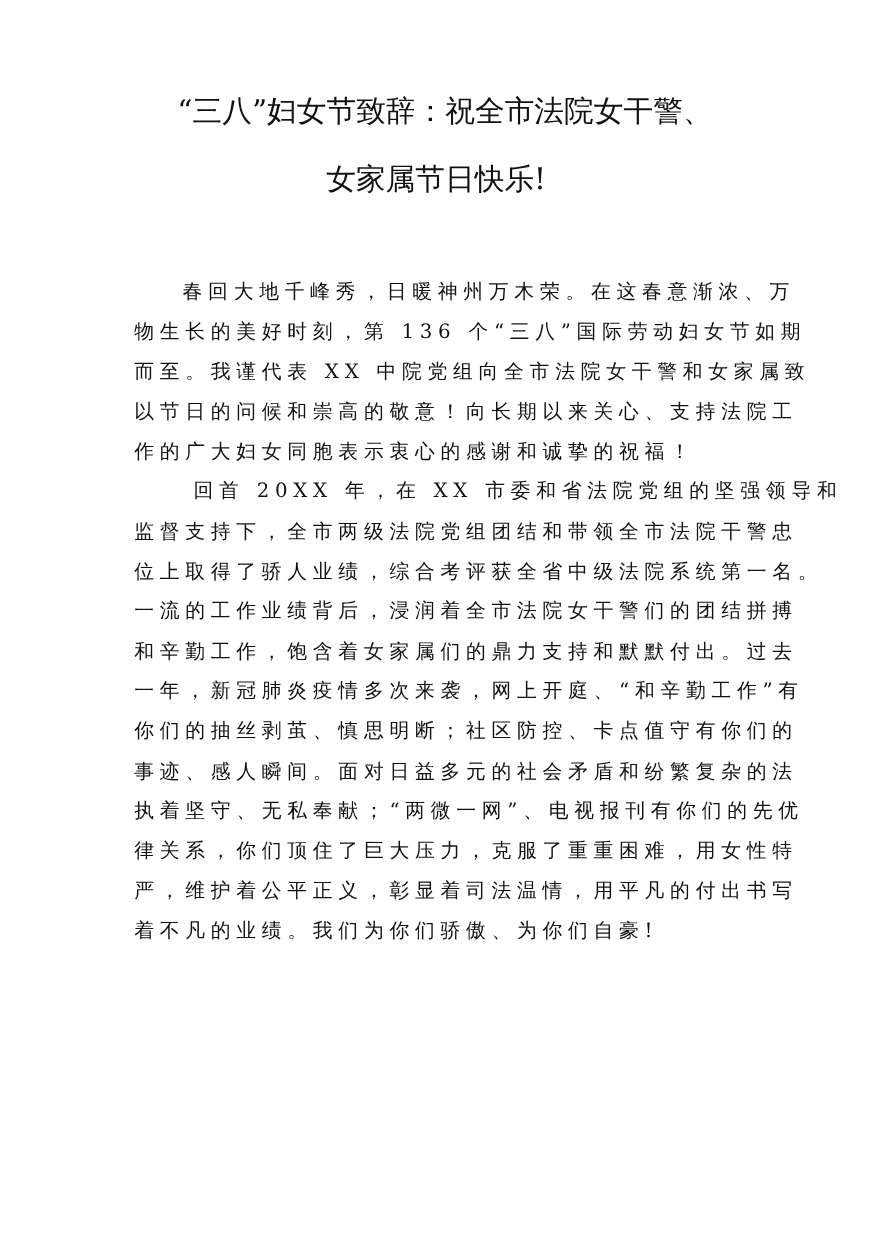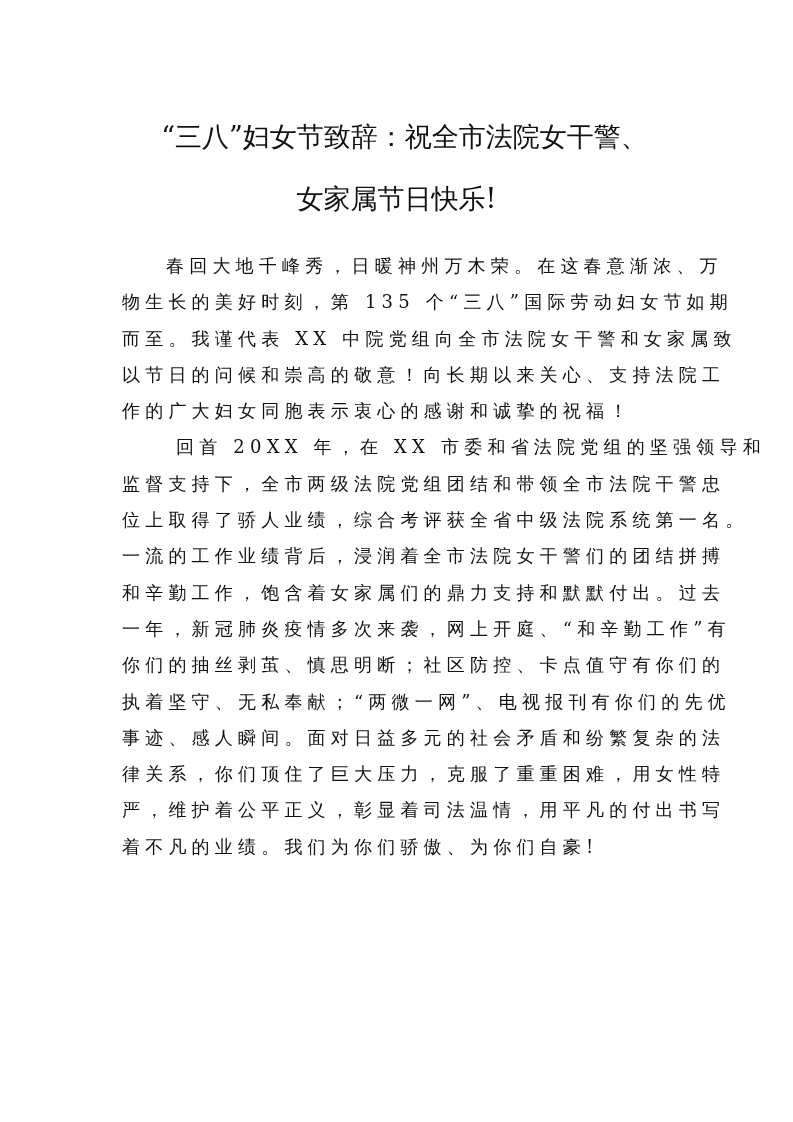--- a/index.html
+++ b/index.html
@@ -24,21 +24,21 @@
   }
   .title-line {
     font-size: 27px;
     line-height: 40px;
     height: 40px;
     margin-bottom: 22px;
     white-space: nowrap;
     font-weight: normal;
     letter-spacing: 0px;
   }
-  .title-line.l1 { padding-left: 16px; margin-top: 35px; }
+  .title-line.l1 { padding-left: 16px; }
   .body-block {
     position: absolute;
     left: 122px;
     top: 248px;
     width: 550px;
   }
   .line {
     height: 36.3px;
     line-height: 36.3px;
     font-size: 18px;
@@ -61,34 +61,34 @@
 
 <div class="title-block">
   <div class="title-line l1">“三八”妇女节致辞：祝全市法院女干警、</div>
   <div class="title-line l2">女家属节日快乐!</div>
 </div>
 
 <div class="body-block">
 
   <div>
     <div class="line full indent1">春回大地千峰秀，日暖神州万木荣。在这春意渐浓、万</div>
-    <div class="line full">物生长的美好时刻，第 135 个“三八”国际劳动妇女节如期</div>
+    <div class="line full">物生长的美好时刻，第 136 个“三八”国际劳动妇女节如期</div>
     <div class="line full">而至。我谨代表 XX 中院党组向全市法院女干警和女家属致</div>
     <div class="line full">以节日的问候和崇高的敬意！向长期以来关心、支持法院工</div>
     <div class="line last">作的广大妇女同胞表示衷心的感谢和诚挚的祝福！</div>
   </div>
 
   <div>
     <div class="line full indent2">回首 20XX 年，在 XX 市委和省法院党组的坚强领导和</div>
     <div class="line full">监督支持下，全市两级法院党组团结和带领全市法院干警忠</div>
     <div class="line full">位上取得了骄人业绩，综合考评获全省中级法院系统第一名。</div>
     <div class="line full">一流的工作业绩背后，浸润着全市法院女干警们的团结拼搏</div>
     <div class="line full">和辛勤工作，饱含着女家属们的鼎力支持和默默付出。过去</div>
     <div class="line full">一年，新冠肺炎疫情多次来袭，网上开庭、“和辛勤工作”有</div>
     <div class="line full">你们的抽丝剥茧、慎思明断；社区防控、卡点值守有你们的</div>
+    <div class="line full">事迹、感人瞬间。面对日益多元的社会矛盾和纷繁复杂的法</div>
     <div class="line full">执着坚守、无私奉献；“两微一网”、电视报刊有你们的先优</div>
-    <div class="line full">事迹、感人瞬间。面对日益多元的社会矛盾和纷繁复杂的法</div>
     <div class="line full">律关系，你们顶住了巨大压力，克服了重重困难，用女性特</div>
     <div class="line full">严，维护着公平正义，彰显着司法温情，用平凡的付出书写</div>
     <div class="line last">着不凡的业绩。我们为你们骄傲、为你们自豪!</div>
   </div>
 
 </div>
 
 </body></html>

